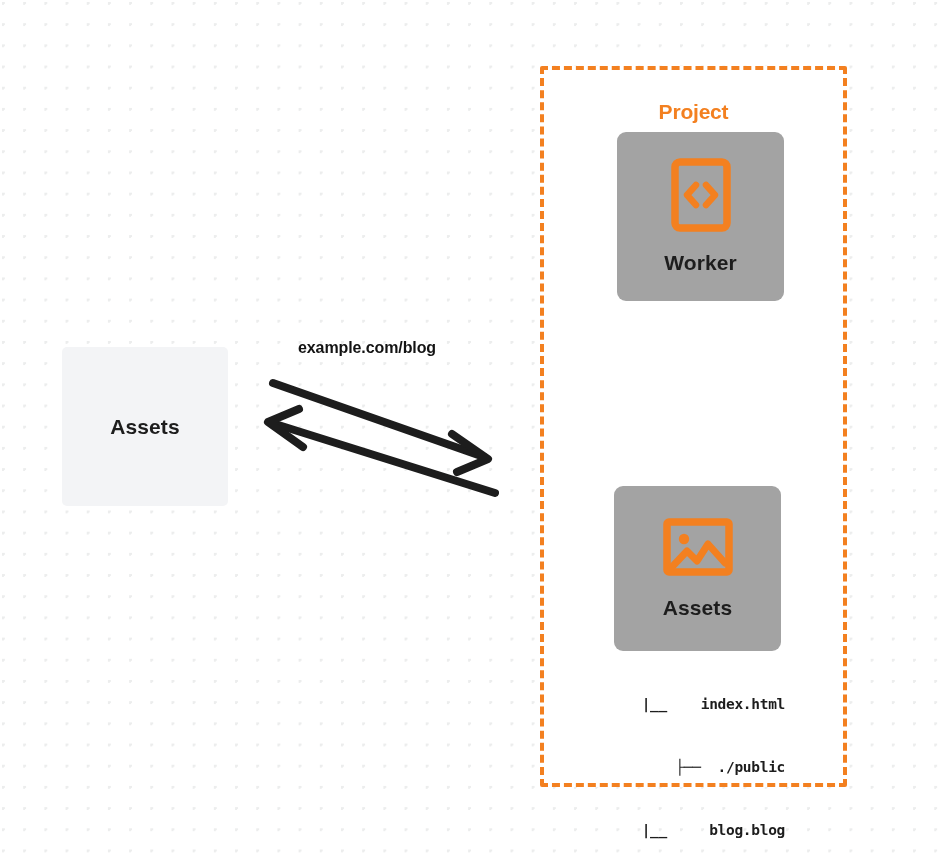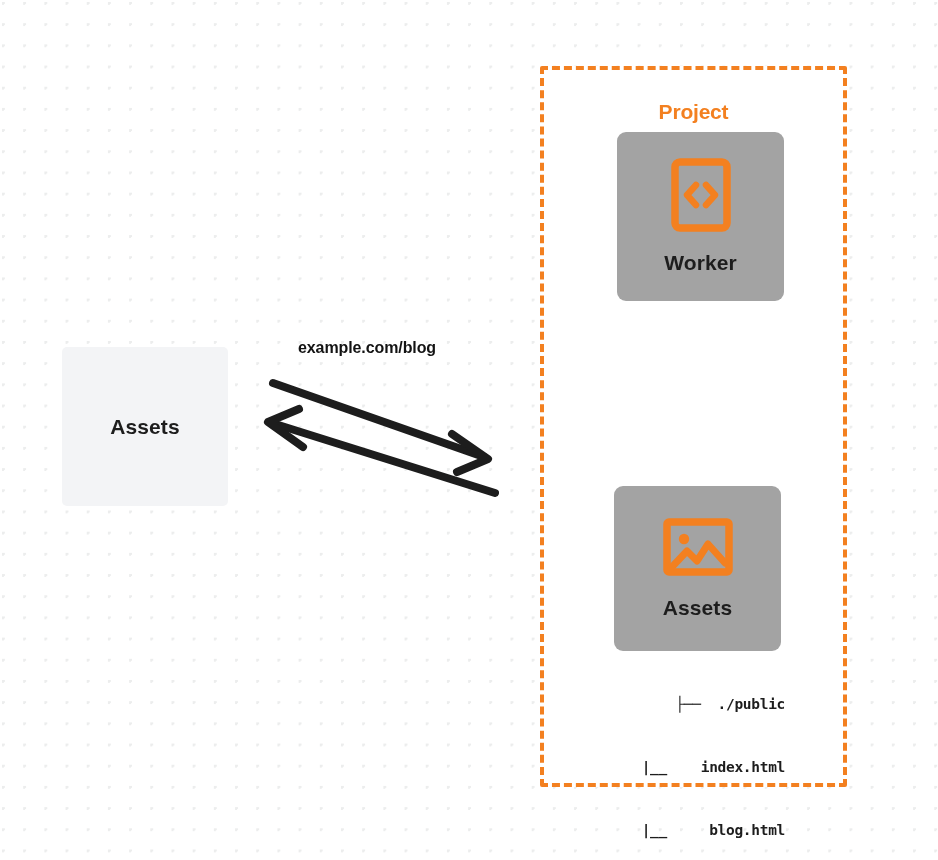--- a/index.html
+++ b/index.html
@@ -194,21 +194,21 @@
         <svg width="70" height="60" viewBox="0 0 70 60" xmlns="http://www.w3.org/2000/svg">
           <rect x="4" y="5" width="62" height="50" rx="2" ry="2" fill="none" stroke="#f38020" stroke-width="7.5"></rect>
           <circle cx="21" cy="22" r="5.2" fill="#f38020"></circle>
           <path d="M 8 51 L 24 34 L 34 44 L 45 27 L 62 46" fill="none" stroke="#f38020" stroke-width="7" stroke-linecap="round" stroke-linejoin="round"></path>
         </svg>
       </span>
       <span class="card-label">Assets</span>
     </div>
 
     <div id="assets-file-tree">
+      <span class="tree-line">|__    index.html</span>
       <span class="tree-line">├──  ./public</span>
-      <span class="tree-line">|__    index.html</span>
-      <span class="tree-line">|__     blog.html</span>
+      <span class="tree-line">|__     blog.blog</span>
       
     </div>
 
   </div>
 
 </div>
 
 </body></html>

